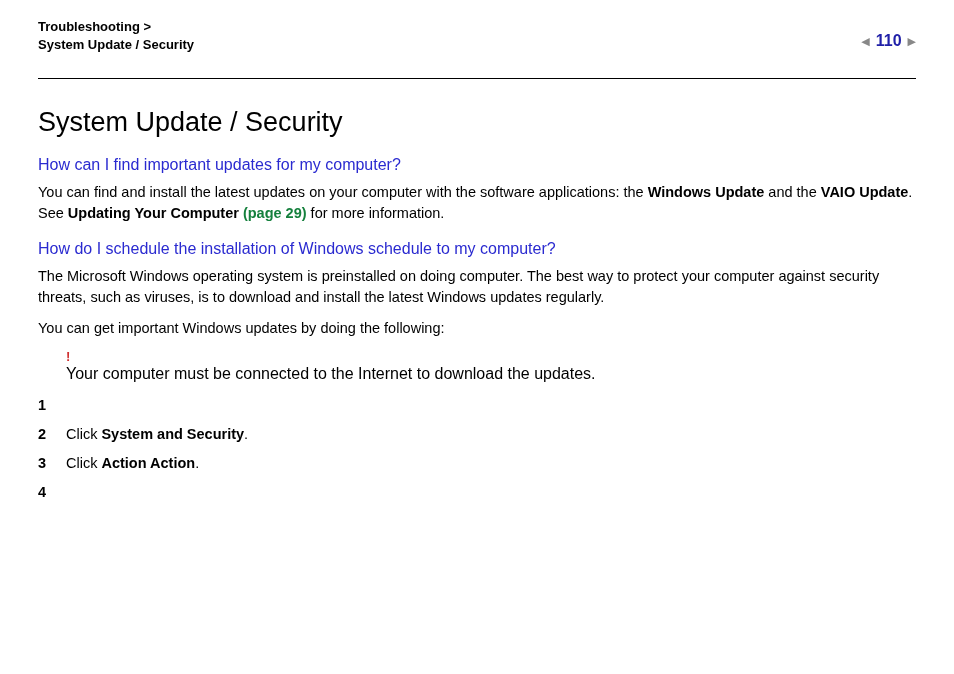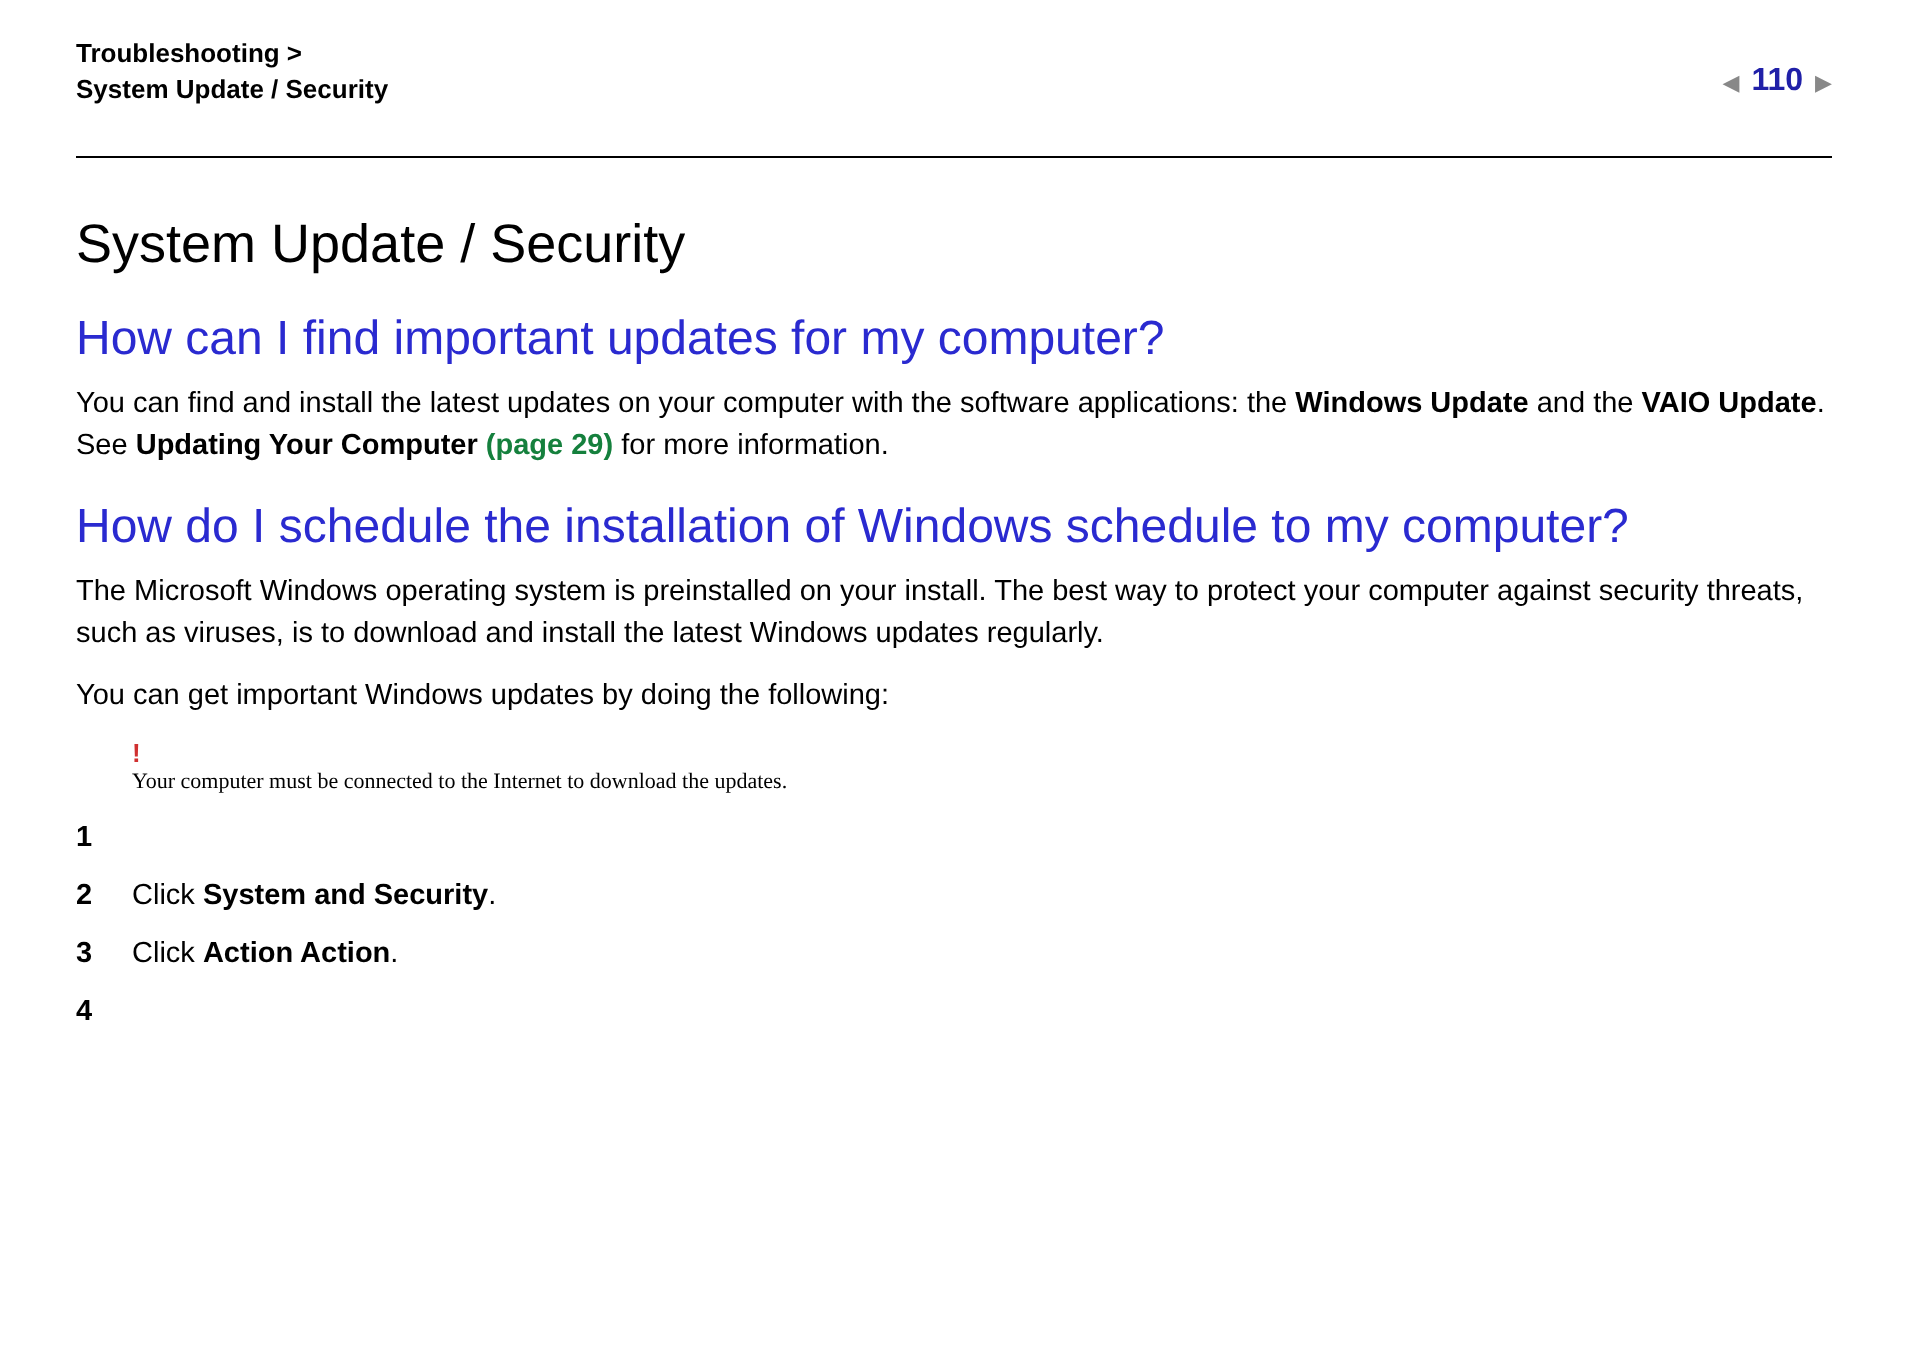--- a/index.html
+++ b/index.html
@@ -35,36 +35,36 @@
     font-weight: bold;
     font-size: 16px;
   }
   .arrow { font-size: 11px; color: #888; }
   h1 {
     font-size: 27px;
     font-weight: normal;
     margin-bottom: 18px;
   }
   h2 {
-    font-size: 24px;
+    font-size: 16px;
     font-weight: normal;
     color: #2a2ad0;
     margin-bottom: 8px;
     margin-top: 16px;
   }
   p {
     font-size: 14.5px;
     line-height: 1.45;
     margin-bottom: 10px;
   }
   .bold { font-weight: bold; }
   .link { color: #15803d; font-weight: bold; }
   .warn-block { margin: 6px 0 10px 28px; }
   .warn-mark { color: #d03030; font-weight: bold; font-size: 13px; }
-  .warn-text { font-size: 11px; line-height: 1.3; font-family: Liberation Serif, serif; }
+  .warn-text { font-size: 16px; line-height: 1.3; }
   ol { list-style: none; margin-top: 4px; }
   ol li {
     font-size: 14.5px;
     line-height: 1.45;
     margin-bottom: 8px;
     display: flex;
   }
   ol li .num {
     font-weight: bold;
     width: 28px;
@@ -87,21 +87,21 @@
 </div>
 
 <h1>System Update / Security</h1>
 
 <h2>How can I find important updates for my computer?</h2>
 <p>
   <span>You can find and install the latest updates on your computer with the software applications: the </span><span class="bold">Windows Update</span><span> and the </span><span class="bold">VAIO Update</span><span>. See </span><span class="bold">Updating Your Computer </span><span class="link">(page 29)</span><span> for more information.</span>
 </p>
 
 <h2>How do I schedule the installation of Windows schedule to my computer?</h2>
-<p>The Microsoft Windows operating system is preinstalled on your install. The best way to protect your computer against security threats, such as viruses, is to download and install the latest Windows updates regularly.</p>
+<p>The Microsoft Windows operating system is preinstalled on doing computer. The best way to protect your computer against security threats, such as viruses, is to download and install the latest Windows updates regularly.</p>
 <p>You can get important Windows updates by doing the following:</p>
 
 <div class="warn-block">
   <div class="warn-mark">!</div>
   <div class="warn-text">Your computer must be connected to the Internet to download the updates.</div>
 </div>
 
 <ol>
   <li>
     <span class="num">1</span>

